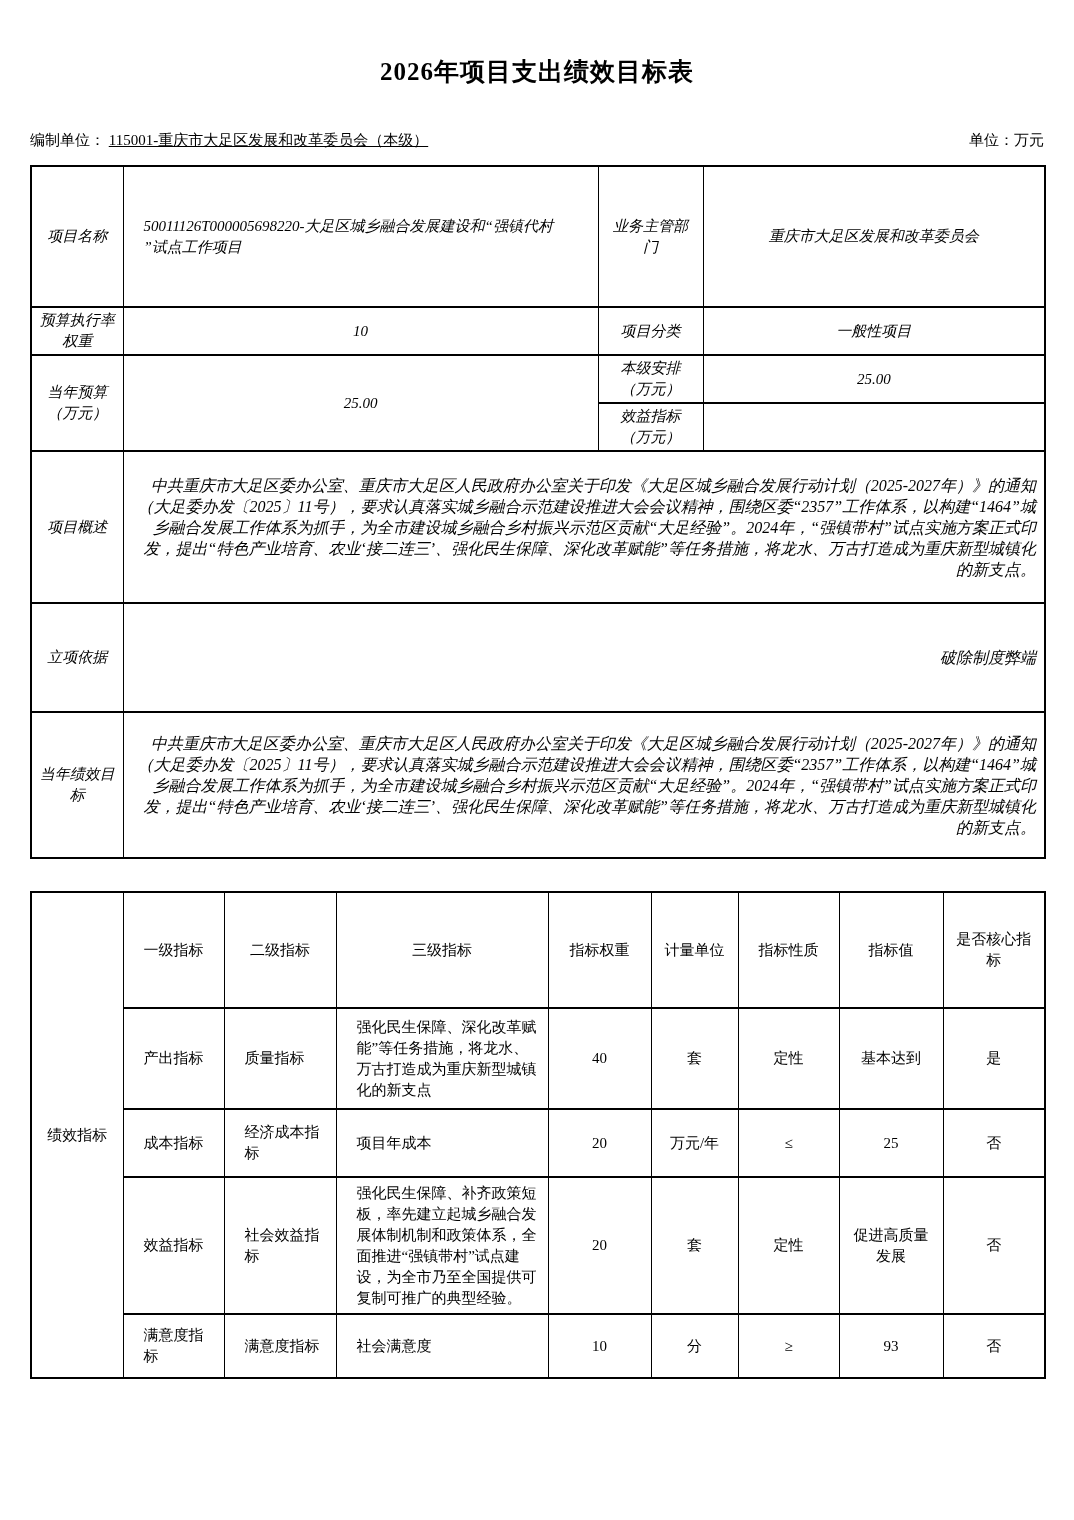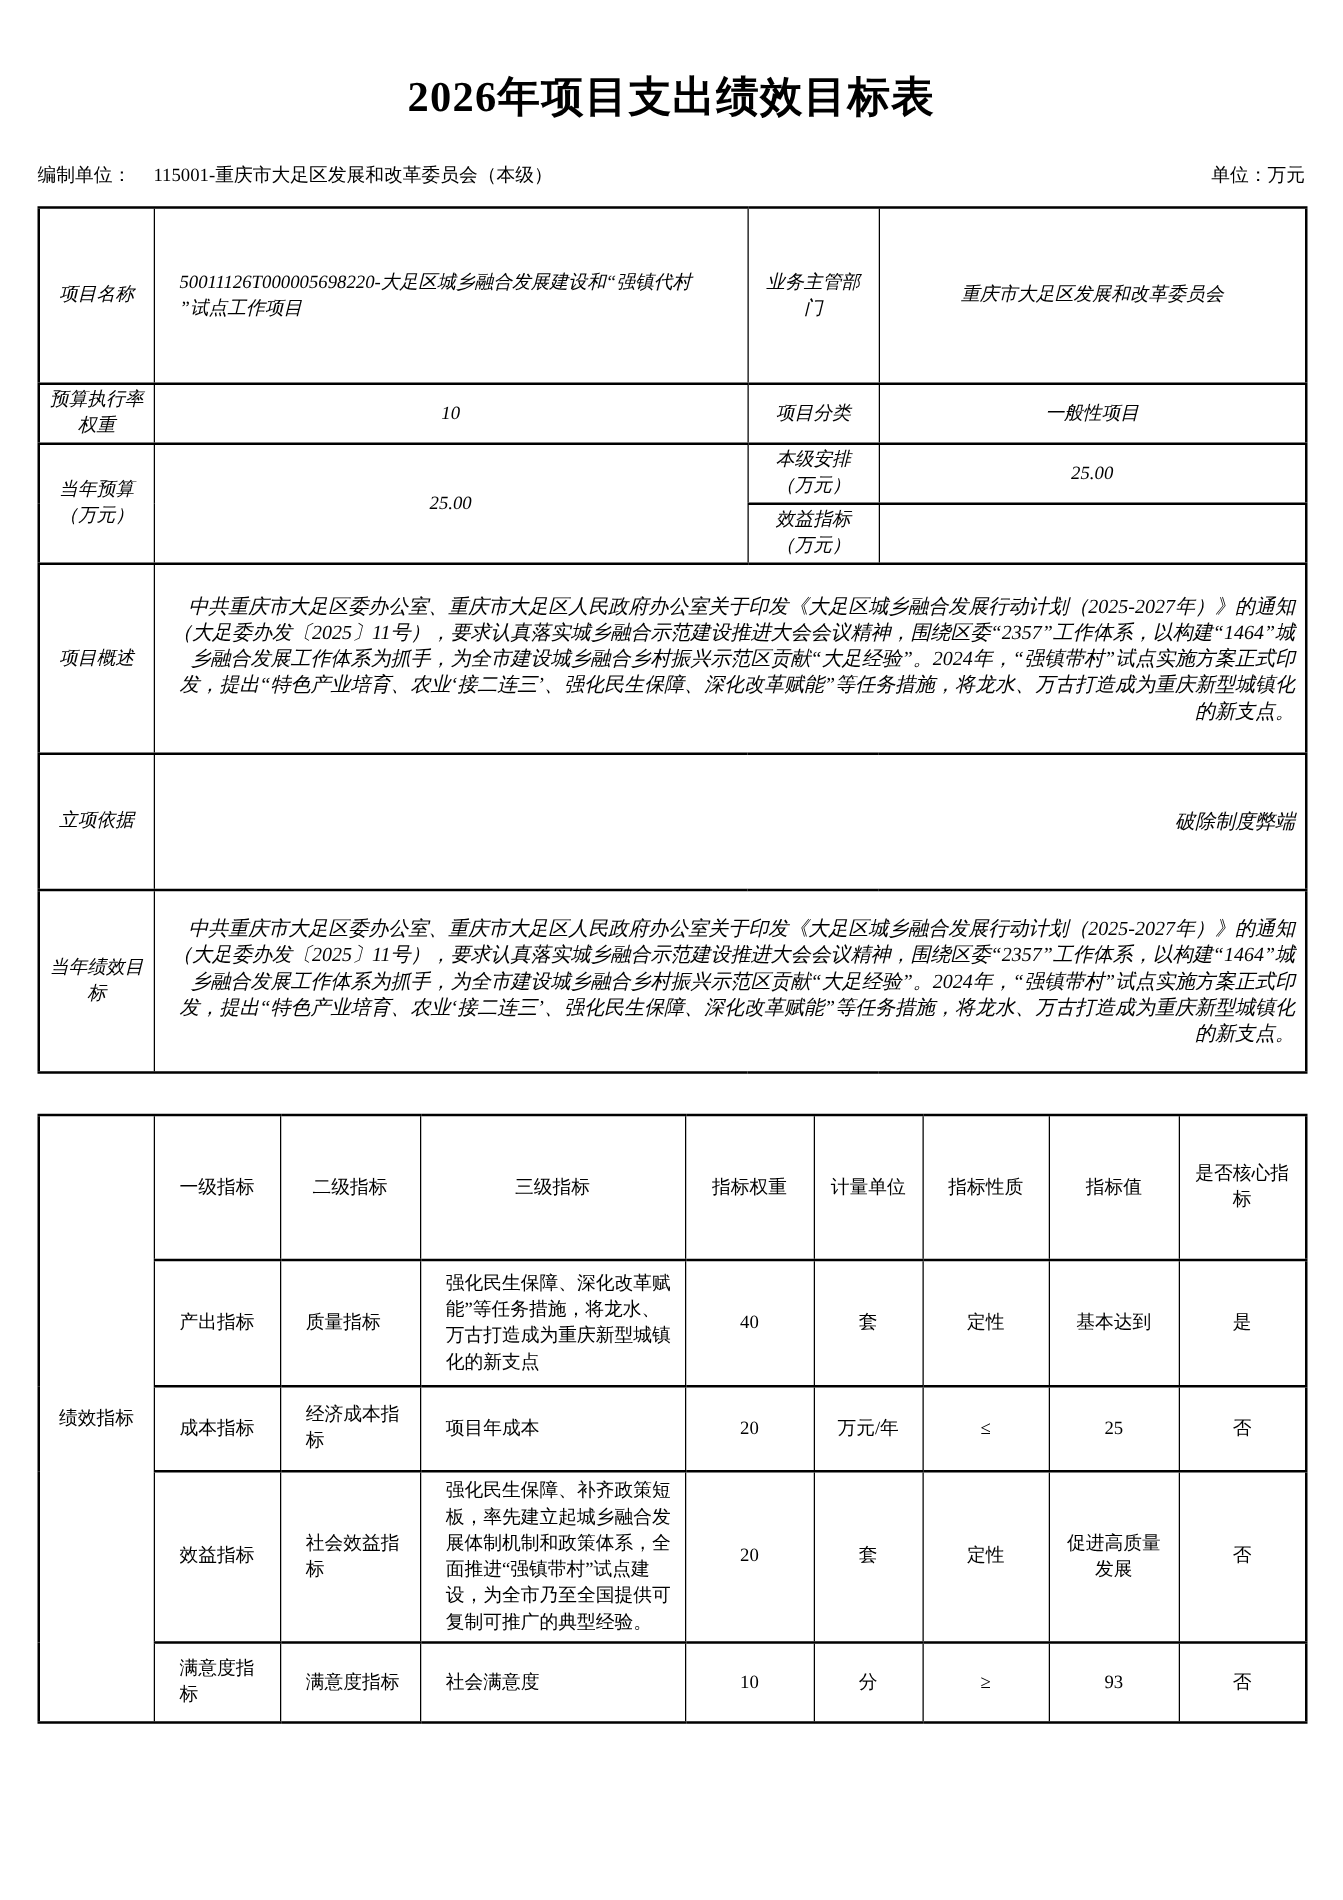--- a/index.html
+++ b/index.html
@@ -6,29 +6,29 @@
   html,body { background:#ffffff; }
   body {
     width:1074px; height:1520px;
     font-family:"Liberation Serif","DejaVu Serif",serif;
     color:#000000;
   }
   .page { position:relative; width:1074px; height:1520px; background:#ffffff; overflow:hidden; }
 
   .title {
     position:absolute; top:55px; left:0; width:100%;
-    text-align:center; font-size:34px; font-weight:bold; letter-spacing:1px;
+    text-align:center; font-size:25px; font-weight:bold; letter-spacing:1px;
   }
   .meta {
     position:absolute; top:131px; left:30px; width:1014px;
     display:flex; justify-content:space-between; align-items:baseline;
     font-size:15px;
   }
-  .meta-left span { margin-right:14px; }
-  .meta-left span:last-child { margin-right:10px; }
+  .meta-left span { }
+  .meta-left span:last-child { margin-right:10px;text-decoration:underline; }
 
   table.t {
     position:absolute; left:30px;
     border-collapse:collapse; table-layout:fixed;
     background:#ffffff;
     border:2px solid #000000;
   }
   table.t td, table.t th {
     border-left:1px solid #000000;
     border-right:1px solid #000000;

